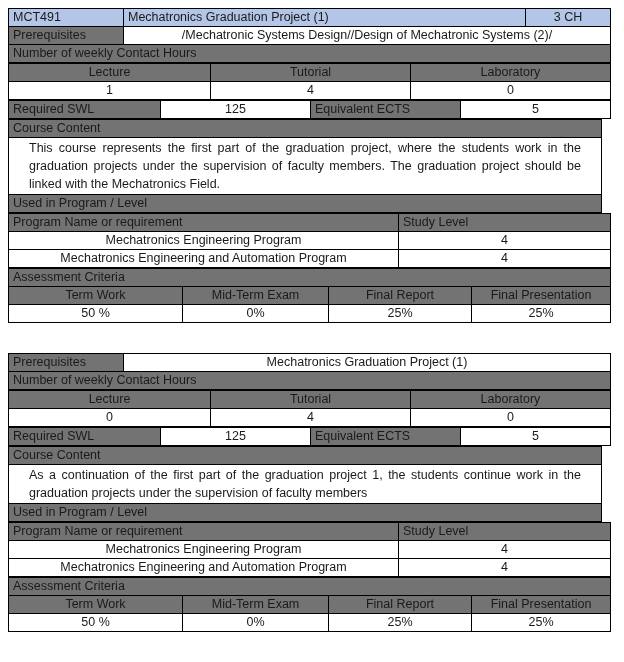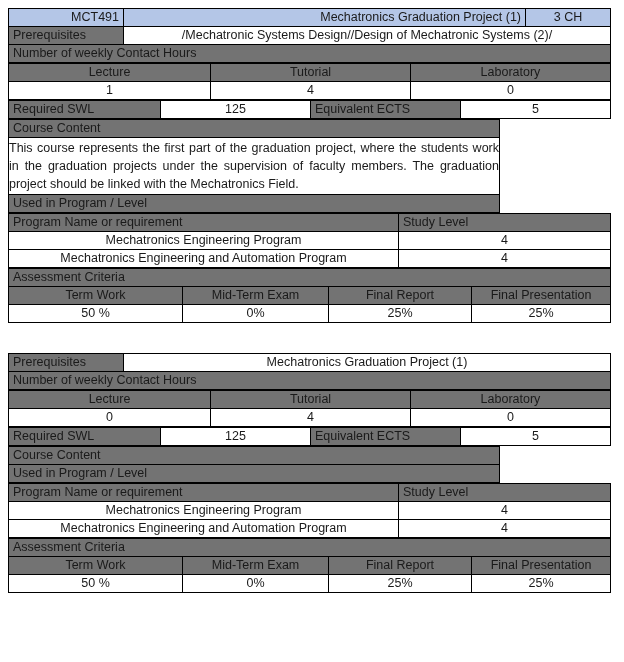--- a/index.html
+++ b/index.html
@@ -1,28 +1,28 @@
 <!DOCTYPE html>
 <html><head>
 <meta charset="utf-8">
 <style>
   html, body { margin: 0; padding: 0; background: #ffffff; }
   body { width: 624px; height: 662px; position: relative; overflow: hidden;
          font-family: "Liberation Sans", sans-serif; font-size: 12.5px; color: #1a1a1a; }
   .course { position: absolute; left: 8px; width: 602px; }
   .c1 { top: 8px; }
   .c2 { top: 353px; }
-  table { border-collapse: collapse; width: 492px; table-layout: fixed; }
+  table { border-collapse: collapse; width: 594px; table-layout: fixed; }
   td { border: 1px solid #000; padding: 0 4px; height: 17px; line-height: 17px;
        white-space: nowrap; overflow: hidden; vertical-align: middle; }
-  .blue { background: #b4c6e7; text-align: right; }
+  .blue { background: #b4c6e7; }
   .green { background: #737373; }
   .white { background: #ffffff; text-align: center; }
   .center { text-align: center; margin-top: 20px; }
-  .para { white-space: normal; text-align: justify; line-height: 18px; padding: 1px 0; height: auto; margin-left: 48px; }
+  .para { white-space: normal; text-align: justify; line-height: 18px; padding: 1px 20px; height: auto; margin-left: 48px; }
 </style>
 </head>
 <body>
 
 <div class="course c1">
   <table>
     <colgroup>
         <col style="width:115px">
         <col style="width:402px">
         <col style="width:85px">
@@ -188,20 +188,23 @@
       <td class="white center">5</td>
     </tr>
   </tbody>
     </table>
   <table>
     <tbody>
         <tr>
       <td class="green">Course Content</td>
     </tr>
     <tr>
+      <td class="white para">As a continuation of the first part of the graduation project 1, the students continue work in the graduation projects under the supervision of faculty members</td>
+    </tr>
+    <tr>
       <td class="green">Used in Program / Level</td>
     </tr>
   </tbody>
     </table>
   <table>
     <colgroup>
         <col style="width:390px">
         <col style="width:212px">
       </colgroup>
     <tbody>

